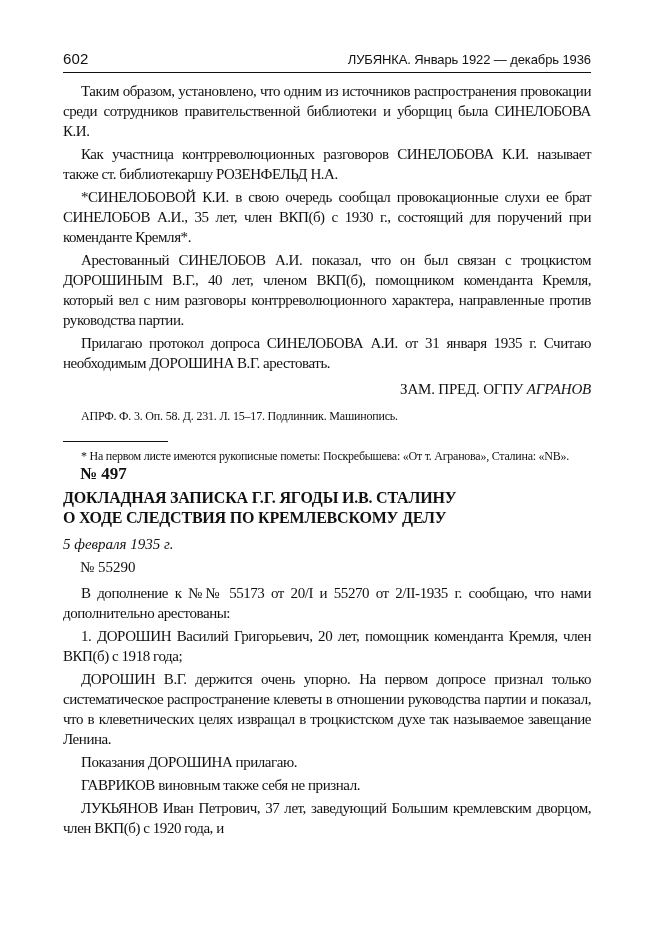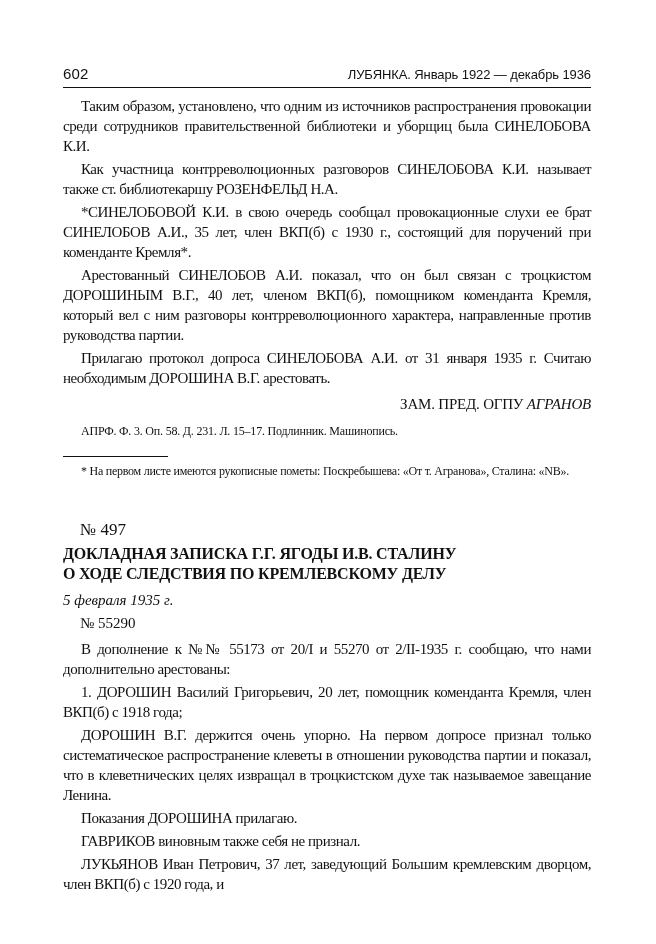--- a/index.html
+++ b/index.html
@@ -11,21 +11,21 @@
       width: 656px;
       height: 944px;
       position: relative;
       overflow: hidden;
       color: #111111;
       font-family: "Liberation Serif", "DejaVu Serif", serif;
     }
     .page {
       position: absolute;
       left: 63px;
-      top: 65px;
+      top: 50px;
       width: 528px;
     }
     .running-head {
       display: flex;
       justify-content: space-between;
       align-items: baseline;
       font-family: "Liberation Sans", "DejaVu Sans", sans-serif;
       border-bottom: 1.5px solid #111;
       padding-bottom: 2px;
       height: 20px;
@@ -79,24 +79,23 @@
     .footnote {
       font-size: 12px;
       line-height: 14px;
       margin-top: 7px;
       text-indent: 18px;
       text-align: justify;
       text-align-last: left;
       letter-spacing: -0.25px;
     }
     .doc-number {
-      font-weight: normal;
+      font-weight: bold;
       font-size: 17px;
       line-height: 22px;
-      margin-top: 41px;
       padding-left: 17px;
     }
     .doc-title {
       font-weight: bold;
       font-size: 16px;
       line-height: 20px;
       margin-top: 3px;
       letter-spacing: -0.2px;
     }
     .doc-date {

